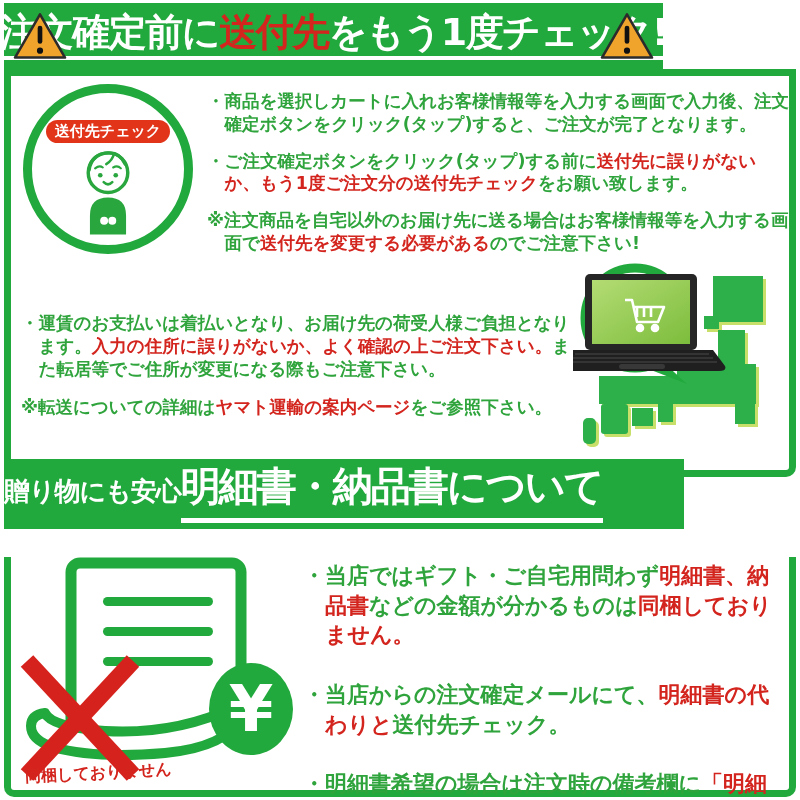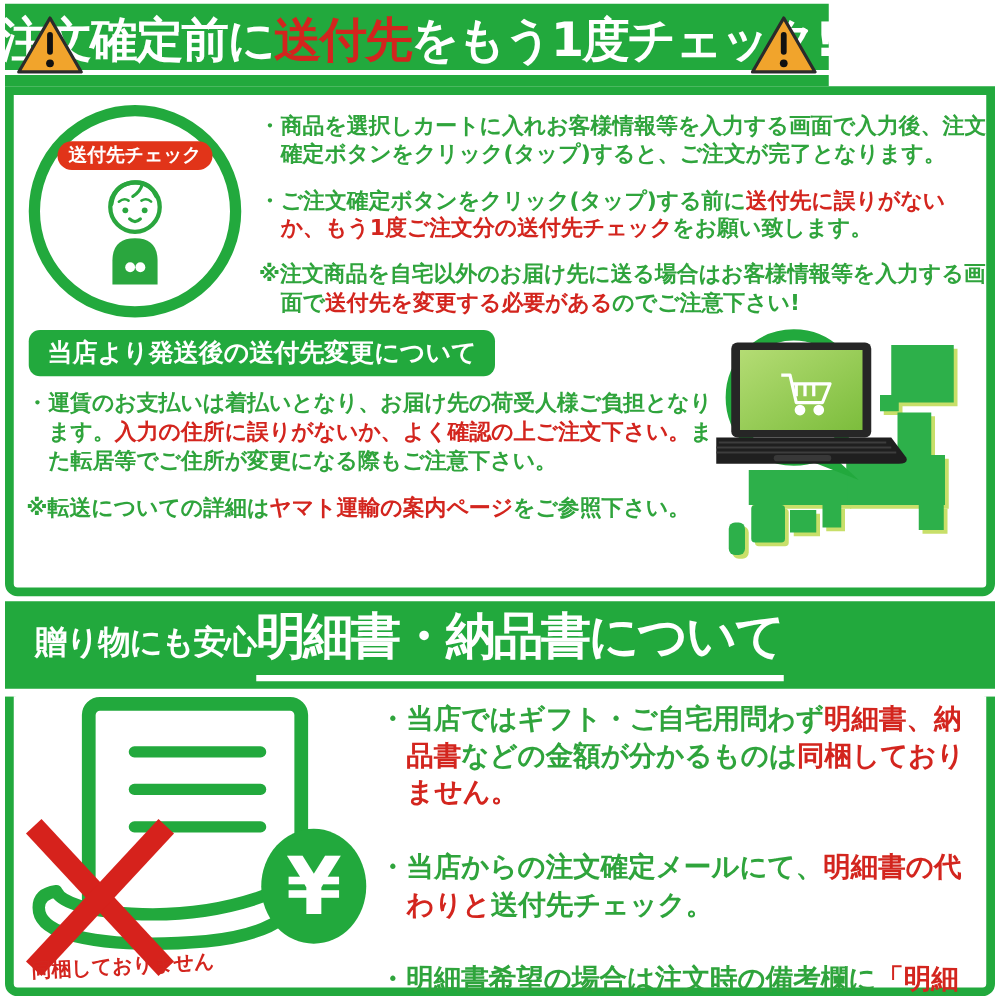--- a/index.html
+++ b/index.html
@@ -32,21 +32,21 @@
   }
 
   
   .top-frame{
     position:absolute;left:4px;top:69px;width:792px;height:408px;background:#fff;
     border:7px solid var(--green);border-radius:0 0 10px 10px;
   }
   .badge{
     position:absolute;left:12px;top:8px;width:170px;height:170px;background:#fff;
     border:9px solid var(--green);border-radius:50%;
-    display:flex;flex-direction:column;align-items:center;justify-content:flex-start;
+    display:flex;flex-direction:column;align-items:center;justify-content:center;
     padding-top:20px;
   }
   .badge-pill{
     background:var(--badge-red);color:#fff;font-size:15px;border-radius:13px;
     padding:2px 9px;white-space:nowrap;
   }
   .badge-title{color:var(--tgreen);font-size:18.5px;margin-top:2px;white-space:nowrap;letter-spacing:-1px;}
   .bullets{display:flex;flex-direction:column;justify-content:space-between;}
   .bullet{padding-left:1em;text-indent:-1em;}
   .sec1-bullets{
@@ -58,22 +58,22 @@
     font-size:20px;padding:5px 15px;border-radius:9px;white-space:nowrap;
   }
   .sec2-bullets{
     position:absolute;left:10px;top:236px;width:566px;gap:15px;
     font-size:17.5px;line-height:1.32;
   }
   .illustration{position:absolute;right:4px;top:184px;width:212px;height:206px;}
 
   
   .bottom-banner{
-    position:absolute;left:4px;top:481px;width:792px;height:70px;background:var(--green);
-    display:flex;align-items:baseline;padding-left:24px;color:#fff;white-space:nowrap;
+    position:absolute;left:4px;top:459px;width:680px;height:70px;background:var(--green);
+    display:flex;align-items:baseline;padding-left:0;color:#fff;white-space:nowrap;
   }
   .bottom-banner-small{font-size:26px;letter-spacing:-1px;}
   .bottom-banner-title{
     font-size:40px;letter-spacing:-2px;border-bottom:5px solid #fff;padding-bottom:4px;
   }
 
   
   .bottom-frame{
     position:absolute;left:4px;top:557px;width:792px;height:240px;background:#fff;
     border:7px solid var(--green);border-top:none;border-radius:0 0 10px 10px;
@@ -131,21 +131,20 @@
         </svg>
       </span>
     </div>
 
     <div class="bullets sec1-bullets">
       <div class="bullet"><span class="seg-green">・商品を選択しカートに入れお客様情報等を入力する画面で入力後、注文確定ボタンをクリック(タップ)すると、ご注文が完了となります。</span></div>
       <div class="bullet"><span class="seg-green">・ご注文確定ボタンをクリック(タップ)する前に</span><span class="seg-red">送付先に誤りがないか、もう1度ご注文分の送付先チェック</span><span class="seg-green">をお願い致します。</span></div>
       <div class="bullet"><span class="seg-green">※注文商品を自宅以外のお届け先に送る場合はお客様情報等を入力する画面で</span><span class="seg-red">送付先を変更する必要がある</span><span class="seg-green">のでご注意下さい!</span></div>
     </div>
 
-    <div class="sec2-pill">当店より発送後の送付先変更について</div>
 
     <div class="bullets sec2-bullets">
       <div class="bullet"><span class="seg-green">・運賃のお支払いは着払いとなり、お届け先の荷受人様ご負担となります。</span><span class="seg-red">入力の住所に誤りがないか、よく確認の上ご注文下さい。</span><span class="seg-green">また転居等でご住所が変更になる際もご注意下さい。</span></div>
       <div class="bullet"><span class="seg-green">※転送についての詳細は</span><span class="seg-red">ヤマト運輸の案内ページ</span><span class="seg-green">をご参照下さい。</span></div>
     </div>
 
     <div class="illustration">
       <svg width="212" height="206" viewBox="0 0 212 206">
 
         <g fill="#c8df69">

